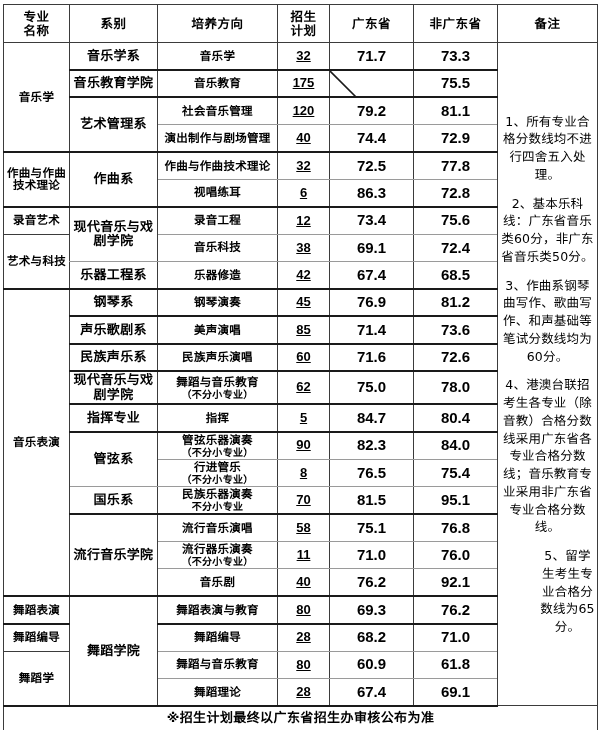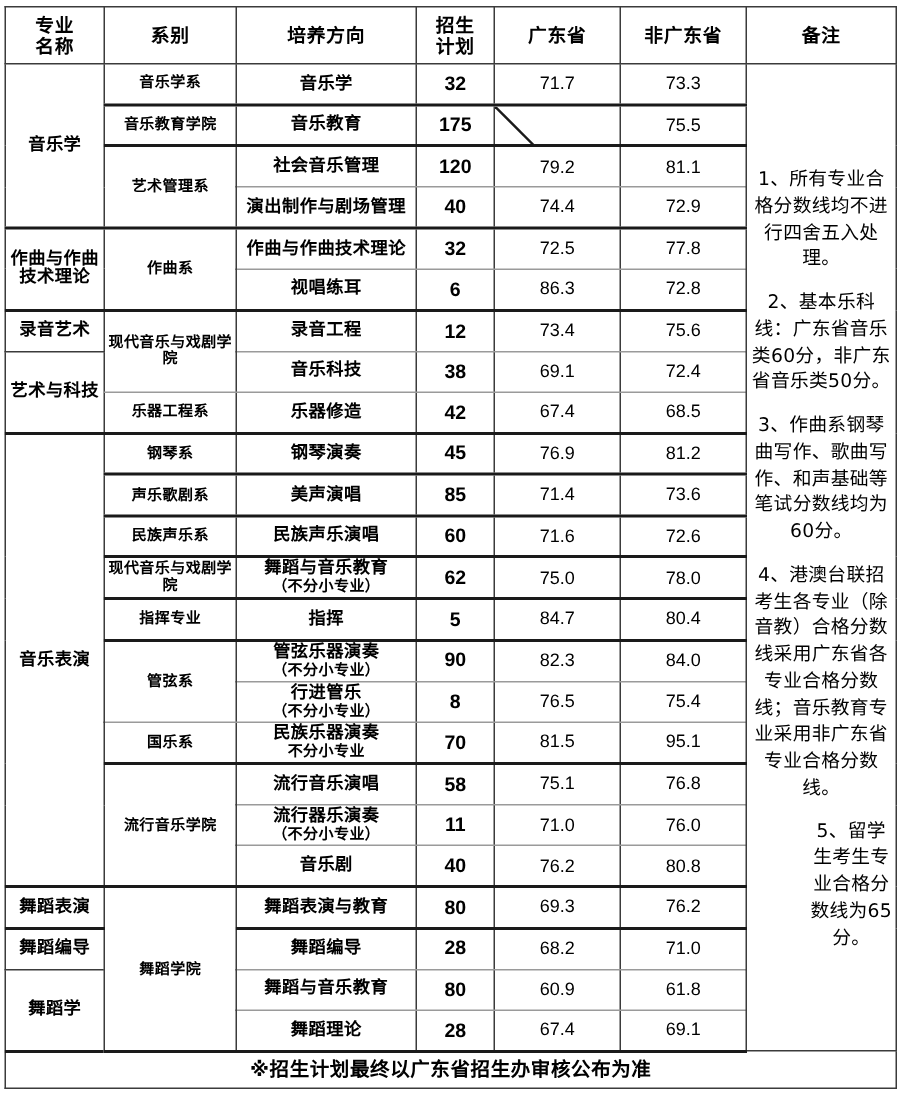--- a/index.html
+++ b/index.html
@@ -55,32 +55,33 @@
     border-bottom-color: #1a1a1a;
     letter-spacing: .5px;
   }
 
   td.major, td.dept, td.dir {
     font-weight: bold;
     font-size: 11.5px;
     letter-spacing: .3px;
   }
   td.major { font-size: 11.5px; }
-  td.dept  { font-size: 10px; }
+  td.dept  { font-size: 13px; }
   td.dir   { font-size: 11.5px; }
 
   td.plan {
     font-weight: bold;
     font-size: 13px;
     font-family: "Liberation Sans", sans-serif;
+    text-decoration: underline;
   }
   td.score {
-    font-size: 12px;
+    font-size: 15px;
     font-family: "Liberation Sans", sans-serif;
-    font-weight: normal;
+    font-weight: bold;
   }
 
   
   td.diag {
     position: relative;
     padding: 0;
   }
   td.diag .slash {
     position: absolute;
     left: 0; top: 0; right: 0; bottom: 0;
@@ -289,21 +290,21 @@
         <tr style="height: 27.4px;">
           <td class="dir thin-b"><span>流行器乐演奏</span><span class="sub">（不分小专业）</span></td>
           <td class="plan thin-b">11</td>
           <td class="score thin-b">71.0</td>
           <td class="score thin-b">76.0</td>
         </tr>
         <tr style="height: 27.4px;">
           <td class="dir thick-b"><span>音乐剧</span></td>
           <td class="plan thick-b">40</td>
           <td class="score thick-b">76.2</td>
-          <td class="score thick-b">80.8</td>
+          <td class="score thick-b">92.1</td>
         </tr>
         <tr style="height: 27.4px;">
           <td class="major thick-b" rowspan="1">舞蹈表演</td>
           <td class="dept thick-b" rowspan="4">舞蹈学院</td>
           <td class="dir thick-b"><span>舞蹈表演与教育</span></td>
           <td class="plan thick-b">80</td>
           <td class="score thick-b">69.3</td>
           <td class="score thick-b">76.2</td>
         </tr>
         <tr style="height: 27.4px;">

